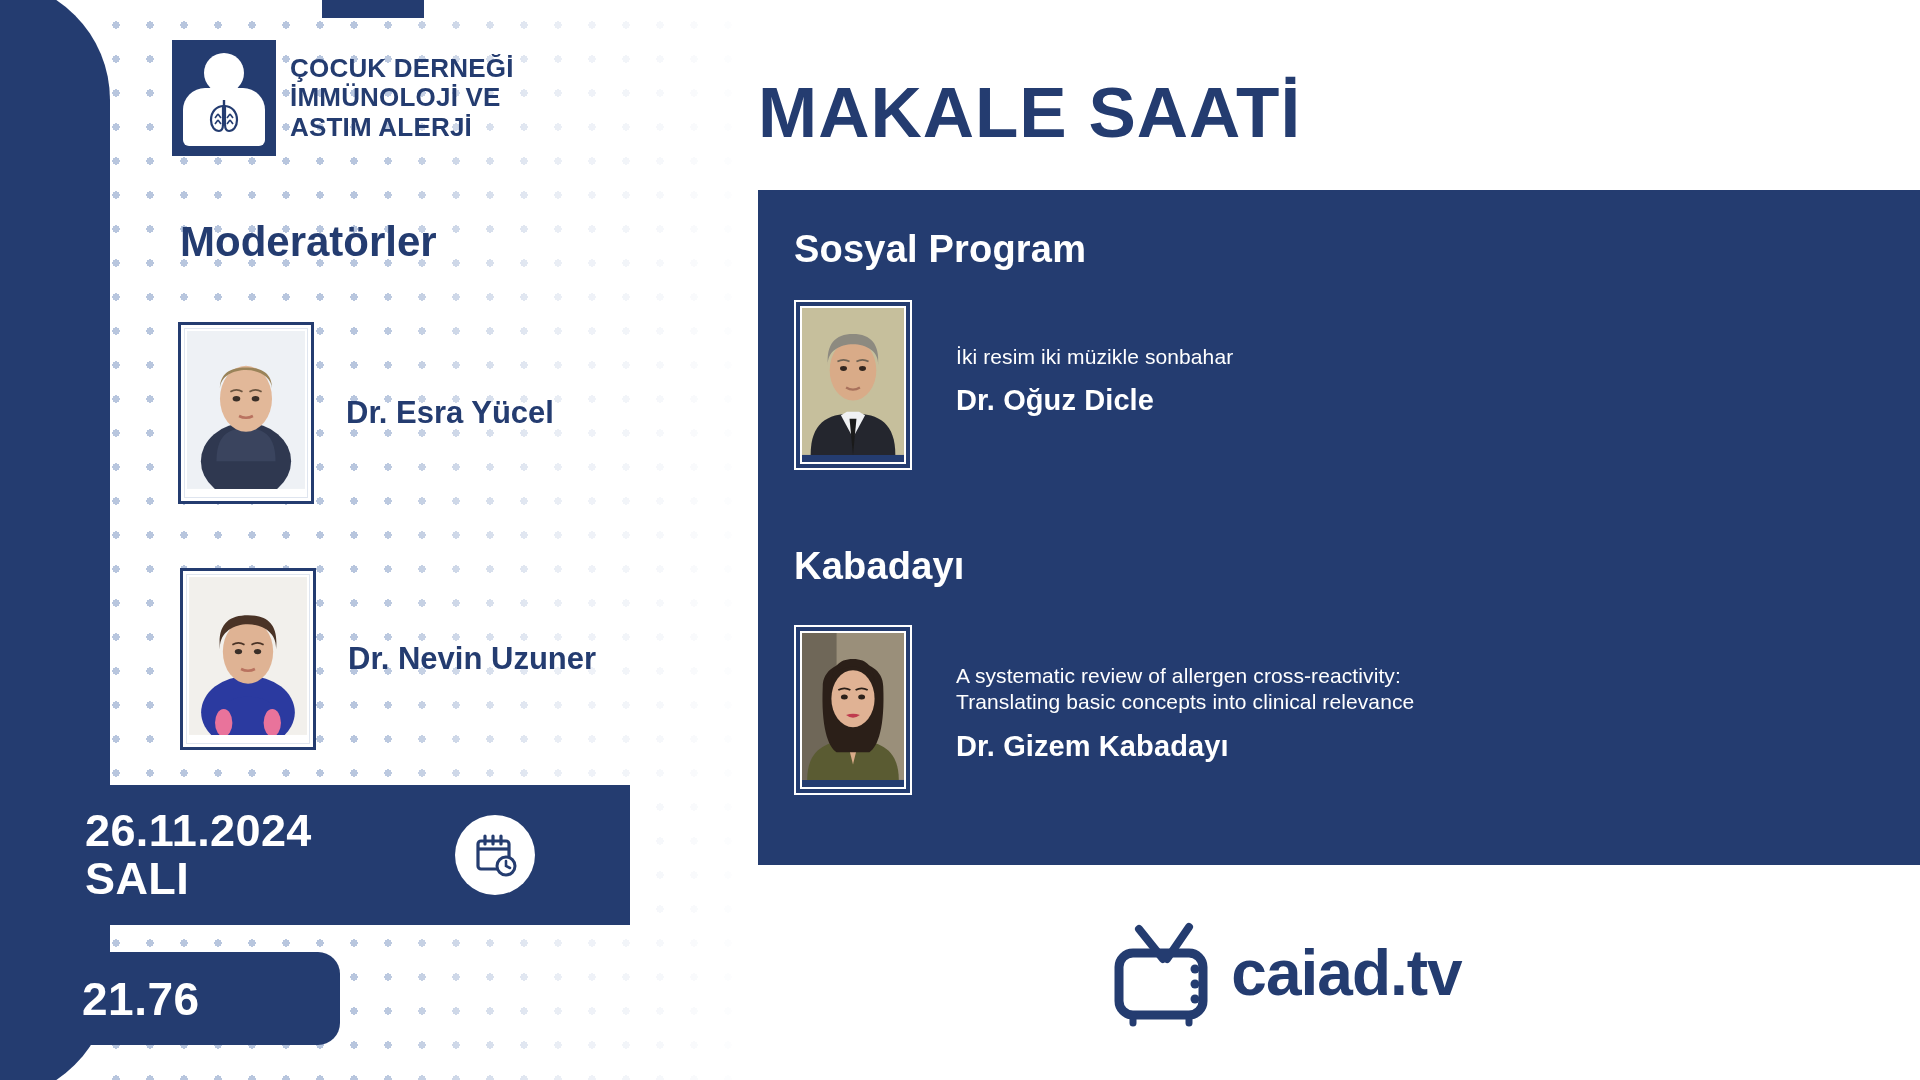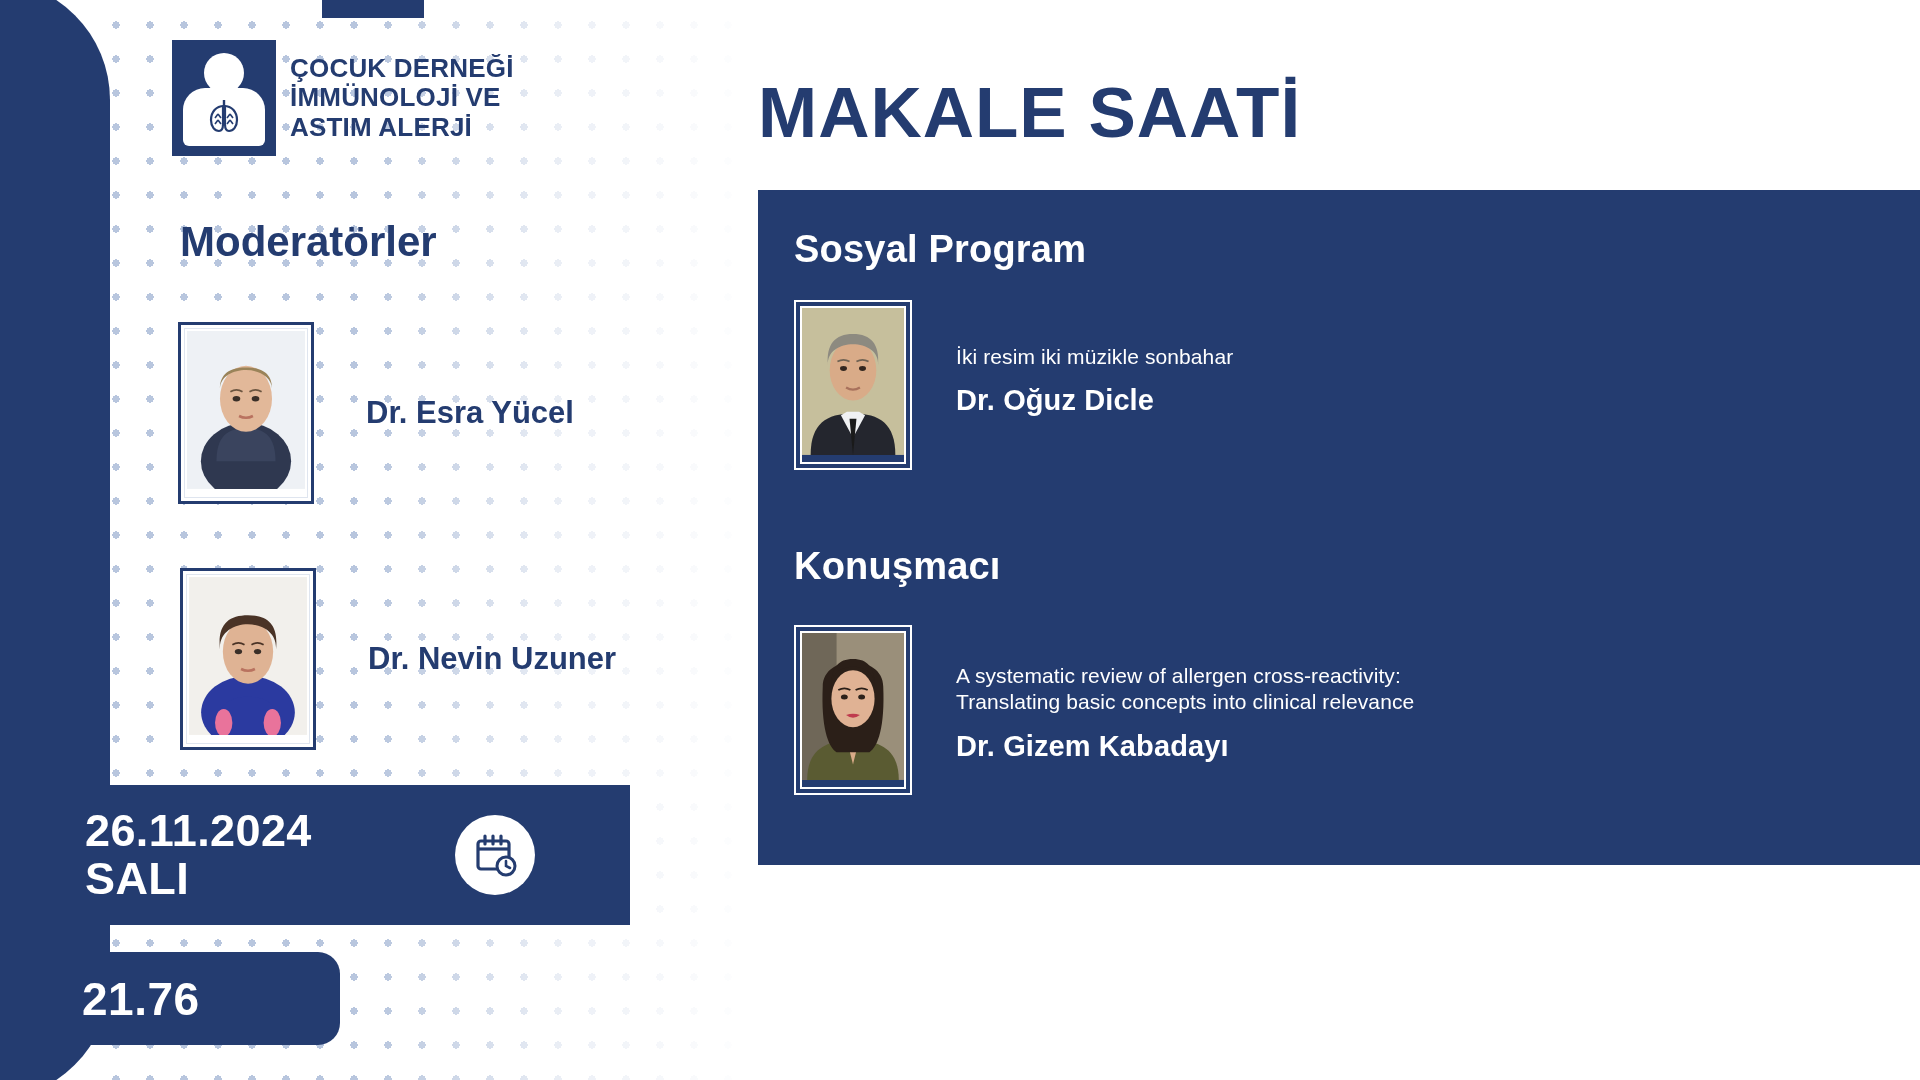--- a/index.html
+++ b/index.html
@@ -129,21 +129,21 @@
     top: 218px;
     font-size: 42px;
     font-weight: 700;
     color: #243c70;
     z-index: 6;
   }
   .mod-row {
     position: absolute;
     display: flex;
     align-items: center;
-    gap: 52px;
+    gap: 32px;
     z-index: 6;
   }
   .mod-row.r1 { left: 178px; top: 322px; }
   .mod-row.r2 { left: 180px; top: 568px; }
 
   .photo-frame {
     border: 3px solid #243c70;
     padding: 4px;
     background: #ffffff;
     flex: none;
@@ -445,21 +445,21 @@
             <path d="M51 92 Q59 97 67 92" stroke="#a8715c" stroke-width="2.6" fill="none"></path>
           </svg>
         </div>
       </div>
       <div class="talk-text">
         <div class="talk-title">İki resim iki müzikle sonbahar</div>
         <div class="talk-person">Dr. Oğuz Dicle</div>
       </div>
     </div>
 
-    <div class="panel-heading h2">Konuşmacı</div>
+    <div class="panel-heading h2">Kabadayı</div>
 
     <div class="talk-row t2">
       <div class="sp-frame sp-photo">
         <div class="inner">
           <svg class="pf" viewBox="0 0 118 170" preserveAspectRatio="none">
             <rect width="118" height="170" fill="#9a8f7a"></rect>
             <rect x="0" y="0" width="40" height="170" fill="#6f6758"></rect>
             <path d="M6 170 C6 136 26 124 59 124 C92 124 112 136 112 170 Z" fill="#5a5b32"></path>
             <path d="M52 124 L59 152 L66 124 Z" fill="#d9ab88"></path>
             <path d="M24 62 C24 24 94 24 94 62 C96 108 88 132 78 138 L40 138 C30 132 22 108 24 62 Z" fill="#2b1f18"></path>
@@ -475,16 +475,28 @@
       </div>
       <div class="talk-text t2">
         <div class="talk-title">A systematic review of allergen cross-reactivity:</div>
         <div class="talk-title">Translating basic concepts into clinical relevance</div>
         <div class="talk-person">Dr. Gizem Kabadayı</div>
       </div>
     </div>
   </div>
 
   <div class="footer-card">
+    <div class="brand">
+      <svg width="118" height="108" viewBox="0 0 118 108">
+        <path d="M30 10 L54 40 M80 8 L58 40" stroke="#243c70" stroke-width="8" stroke-linecap="round" fill="none"></path>
+        <rect x="10" y="34" width="84" height="62" rx="14" fill="none" stroke="#243c70" stroke-width="9"></rect>
+        <circle cx="86" cy="50" r="4.5" fill="#243c70"></circle>
+        <circle cx="86" cy="65" r="4.5" fill="#243c70"></circle>
+        <circle cx="86" cy="80" r="4.5" fill="#243c70"></circle>
+        <line x1="24" y1="96" x2="24" y2="104" stroke="#243c70" stroke-width="7" stroke-linecap="round"></line>
+        <line x1="80" y1="96" x2="80" y2="104" stroke="#243c70" stroke-width="7" stroke-linecap="round"></line>
+      </svg>
+      <div class="brand-text">caiad.tv</div>
+    </div>
 
   </div>
 
 </div>
 
 </body></html>

